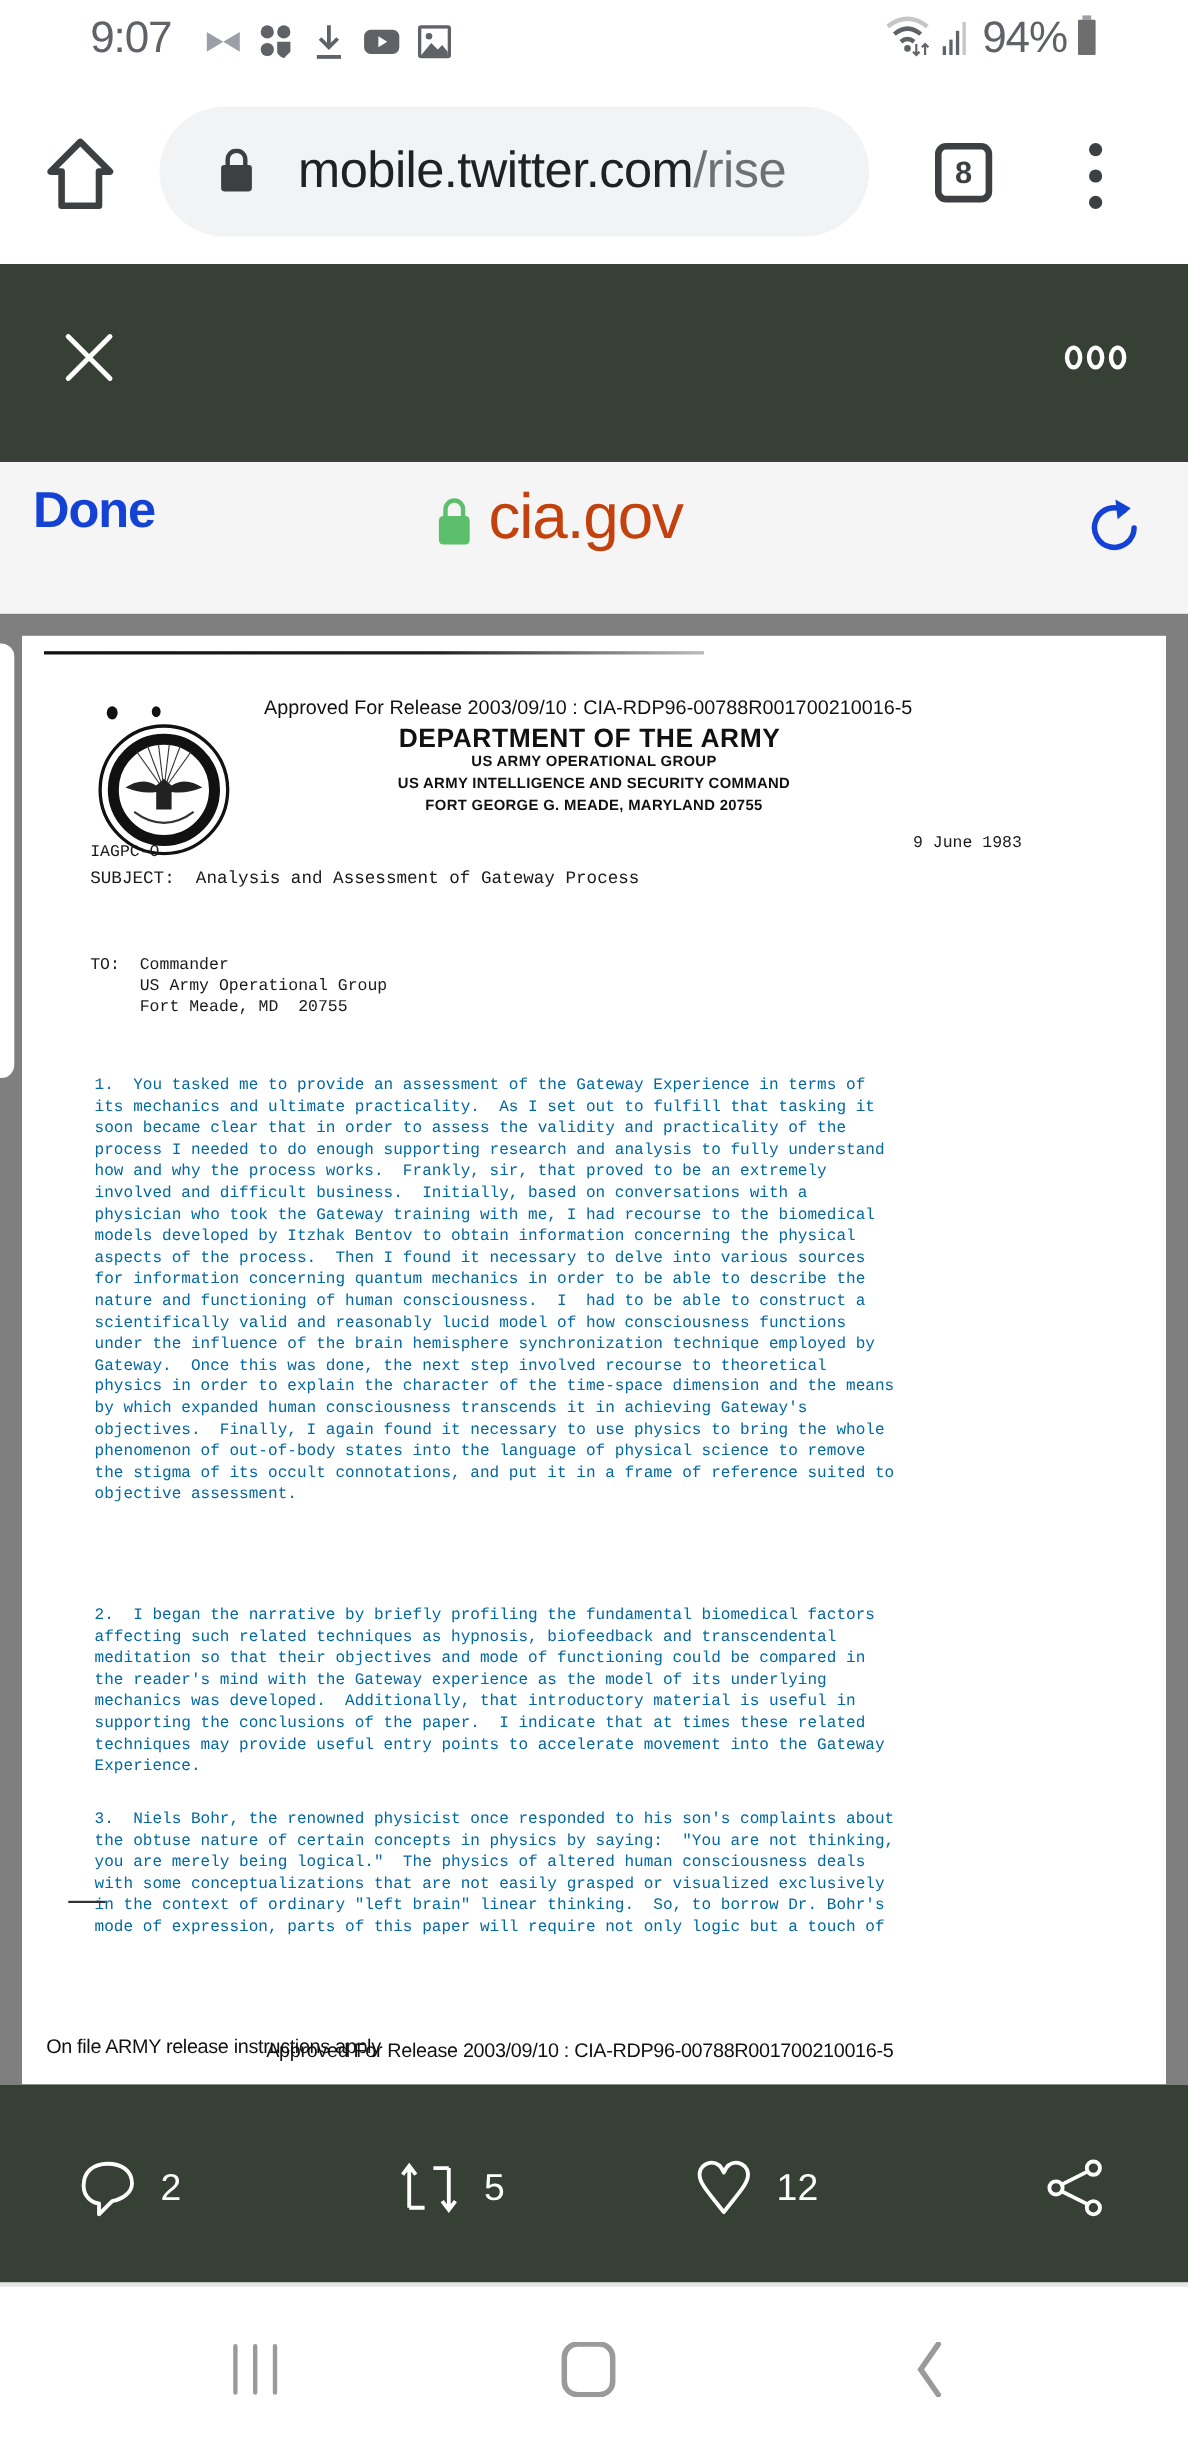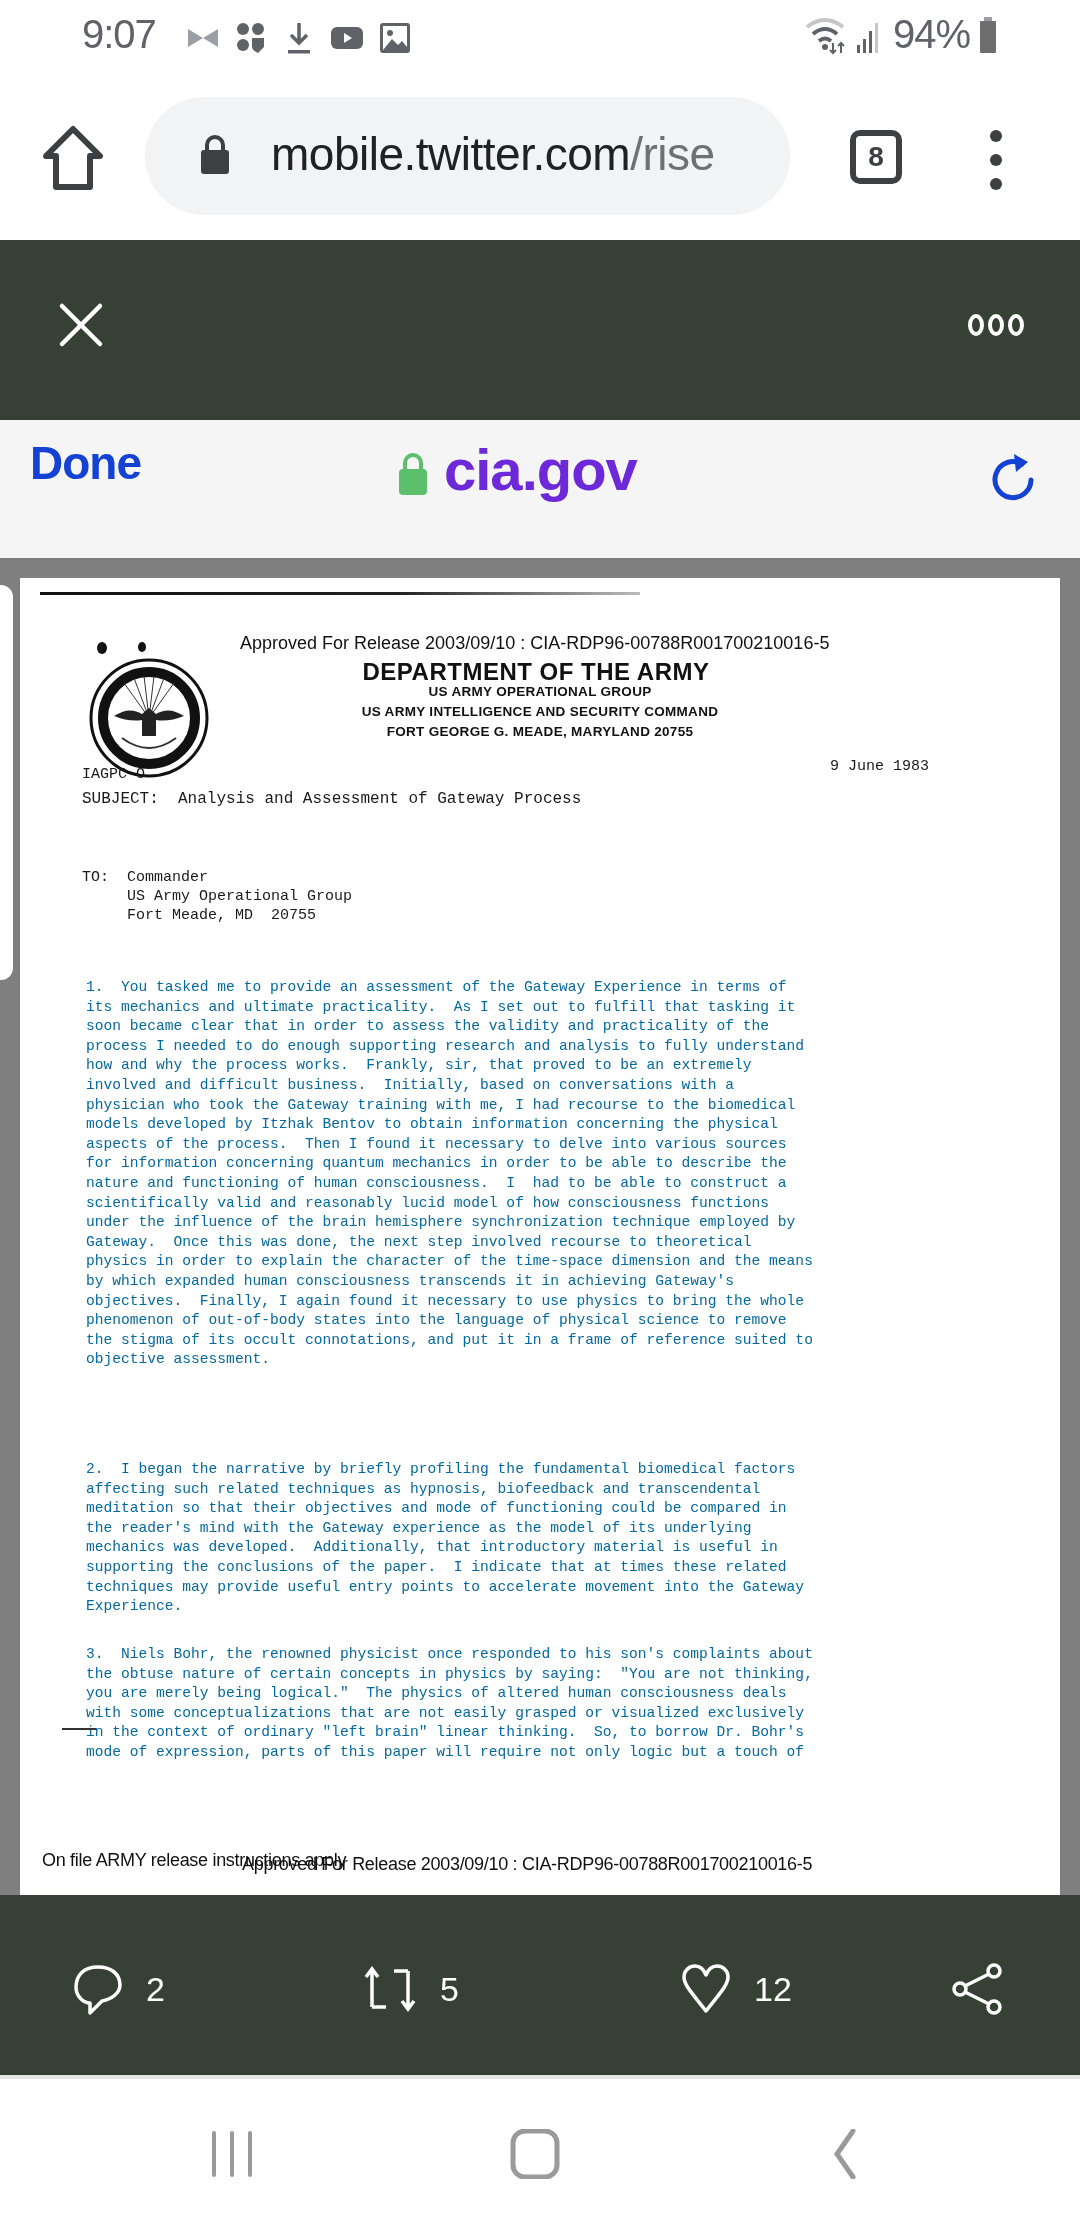--- a/index.html
+++ b/index.html
@@ -4,21 +4,21 @@
 <style>
   * { box-sizing: border-box; margin: 0; padding: 0; }
   html, body { width: 1080px; height: 2220px; overflow: hidden; background: #ffffff; }
   body { position: relative; font-family: "Liberation Sans", sans-serif; }
 
   
   .status-bar { position: absolute; left: 0; top: 0; width: 1080px; height: 75px; background: #ffffff; }
   .status-time { position: absolute; left: 82px; top: 12px; font-size: 40px; color: #5f6368; letter-spacing: -1px; }
   .status-icons-left { position: absolute; left: 186px; top: 18px; height: 40px; display: flex; align-items: center; gap: 14px; }
   .si { display: inline-block; width: 34px; height: 34px; position: relative; }
-  .status-right { position: absolute; right: 82px; top: 12px; display: flex; align-items: center; gap: 8px; color: #5f6368; }
+  .status-right { position: absolute; right: 82px; top: 12px; display: flex; align-items: flex-start; gap: 8px; color: #5f6368; }
   .status-battery-text { font-size: 40px; letter-spacing: -1px; }
 
   
   .chrome-bar { position: absolute; left: 0; top: 75px; width: 1080px; height: 165px; background: #ffffff; }
   .home-btn { position: absolute; left: 40px; top: 48px; width: 66px; height: 70px; }
   .omnibox { position: absolute; left: 145px; top: 22px; width: 645px; height: 118px; background: #f1f3f4; border-radius: 59px; overflow: hidden; }
   .omnibox-lock { position: absolute; left: 55px; top: 38px; width: 30px; height: 40px; }
   .omnibox-url { position: absolute; left: 126px; top: 30px; font-size: 46px; color: #202124; white-space: nowrap; letter-spacing: -0.5px; }
   .omnibox-url .path { color: #6e7174; }
   .omnibox-fade { position: absolute; right: 0; top: 0; width: 40px; height: 118px; background: linear-gradient(to right, rgba(241,243,244,0), #f1f3f4); }
@@ -30,21 +30,21 @@
   .overlay-header { position: absolute; left: 0; top: 240px; width: 1080px; height: 180px; background: #364034; }
   .close-btn { position: absolute; left: 56px; top: 60px; width: 50px; height: 50px; }
   .more-btn { position: absolute; left: 968px; top: 72px; width: 60px; height: 26px; display: flex; gap: 4px; align-items: center; }
   .more-btn span { width: 16px; height: 22px; border: 4px solid #ffffff; border-radius: 50%; display: block; }
 
   
   .safari-bar { position: absolute; left: 0; top: 420px; width: 1080px; height: 138px; background: #f5f5f5; }
   .done-btn { position: absolute; left: 30px; top: 16px; font-size: 46px; font-weight: bold; color: #1442d4; letter-spacing: -1px; }
   .domain-wrap { position: absolute; left: 398px; top: 16px; display: flex; align-items: center; gap: 16px; }
   .domain-lock { width: 30px; height: 46px; position: relative; top: 4px; }
-  .domain-text { font-size: 58px; font-weight: bold; color: #6d28d9; letter-spacing: -1px; text-align: center; }
+  .domain-text { font-size: 58px; font-weight: normal; color: #c2410c; letter-spacing: -1px; text-align: center; }
   .reload-btn { position: absolute; left: 988px; top: 30px; width: 50px; height: 56px; }
 
   
   .viewer { position: absolute; left: 0; top: 558px; width: 1080px; height: 1337px; background: #7f7f7f; }
   .side-tab { position: absolute; left: 0; top: 27px; width: 13px; height: 395px; background: #ffffff; border-radius: 0 12px 12px 0; }
   .page { position: absolute; left: 20px; top: 20px; width: 1040px; height: 1317px; background: #ffffff; overflow: hidden; }
   .page-rule { position: absolute; left: 20px; top: 14px; width: 600px; height: 3px; background: linear-gradient(to right, #111 0%, #222 60%, #bbb 100%); }
   .seal { position: absolute; left: 64px; top: 60px; width: 130px; height: 140px; }
   .doc-header { position: absolute; left: 0; width: 100%; text-align: center; font-family: "Liberation Sans", sans-serif; color: #111; }
   .hdr-release { top: 55px; left: 220px; width: 640px; font-size: 18px; text-align: left; }
@@ -64,21 +64,21 @@
   .p3 { top: 1067px; }
   .margin-mark { position: absolute; left: 42px; top: 1150px; width: 34px; height: 2px; background: #333; }
   .footer-note { position: absolute; left: 22px; top: 1272px; font-size: 18px; font-weight: normal; color: #111; letter-spacing: -0.3px; white-space: nowrap; }
   .footer-release { position: absolute; left: 222px; top: 1276px; font-size: 18px; color: #111; letter-spacing: -0.3px; white-space: nowrap; }
 
   
   .action-bar { position: absolute; left: 0; top: 1895px; width: 1080px; height: 180px; background: #364034; }
   .action { position: absolute; top: 68px; height: 52px; display: flex; align-items: center; gap: 22px; color: #ffffff; font-size: 34px; }
   .act-reply { left: 72px; }
   .act-retweet { left: 362px; }
-  .act-like { left: 680px; }
+  .act-like { left: 632px; }
   .act-share { left: 950px; }
   .action svg { display: block; }
 
   
   .nav-divider { position: absolute; left: 0; top: 2075px; width: 1080px; height: 4px; background: #e6e6e6; }
   .android-nav { position: absolute; left: 0; top: 2079px; width: 1080px; height: 141px; background: #ffffff; }
   .nav-btn { position: absolute; top: 50px; width: 60px; height: 50px; }
   .nav-recent { left: 202px; }
   .nav-home { left: 505px; }
   .nav-back { left: 815px; }

